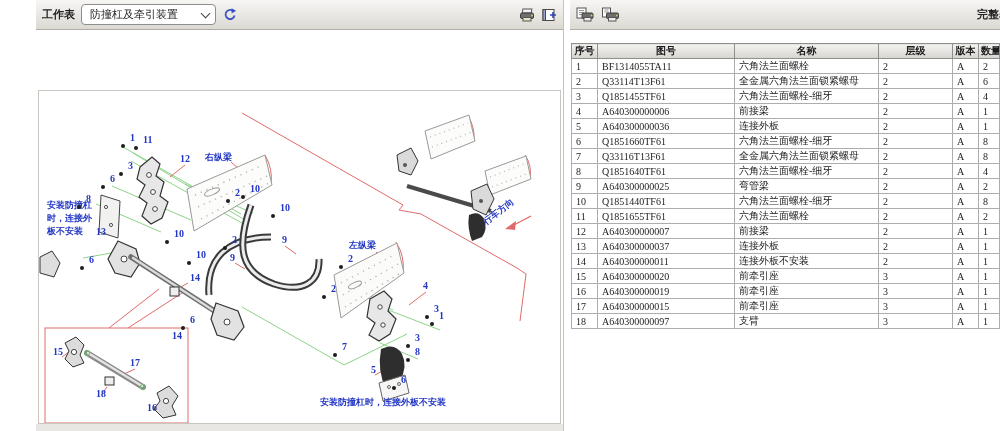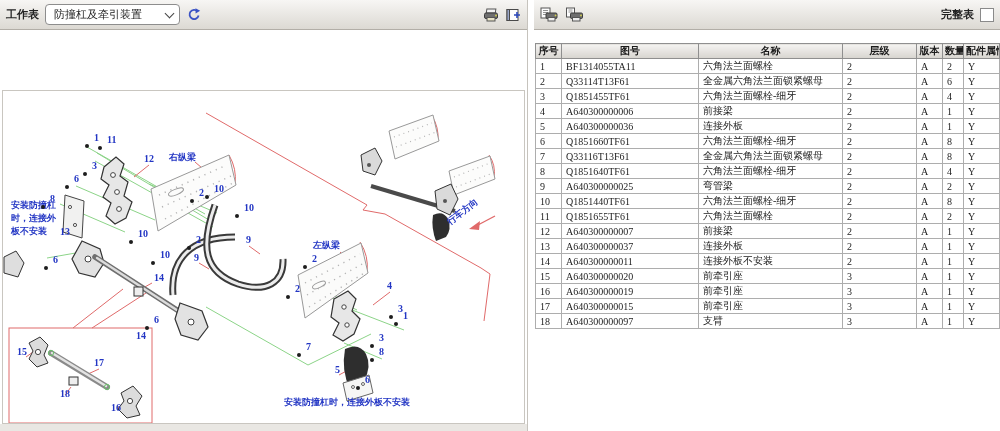--- a/index.html
+++ b/index.html
@@ -1,20 +1,20 @@
 <!DOCTYPE html>
 <html><head>
 <meta charset="utf-8">
 <style>
   html,body{margin:0;padding:0;background:#fff;}
   body{width:1000px;height:431px;overflow:hidden;position:relative;
        font-family:"Liberation Sans",sans-serif;-webkit-font-smoothing:antialiased;}
 
   
-  .panel{position:absolute;top:0;height:431px;background:#fff;}
+  .panel{position:absolute;top:0;height:431px;background:#fff;margin-left:36px;}
   .left-panel{left:0;width:528px;border-right:1px solid #c6c3bd;box-sizing:border-box;}
   .right-panel{left:534px;width:466px;}
 
   .toolbar{height:30px;background:linear-gradient(#f7f6f4,#dcd9d3);
            border-bottom:1px solid #b2aea7;display:flex;align-items:center;
            padding:0 6px;box-sizing:border-box;gap:6px;}
   .tb-label{font-size:11px;font-weight:bold;color:#222;white-space:nowrap;}
   .dropdown{display:flex;align-items:center;gap:24px;background:#fff;border:1px solid #8d8d8d;
             border-radius:4px;height:19px;padding:0 6px 0 8px;min-width:96px;cursor:default;}
   .dropdown .val{font-size:11px;color:#222;white-space:nowrap;}

